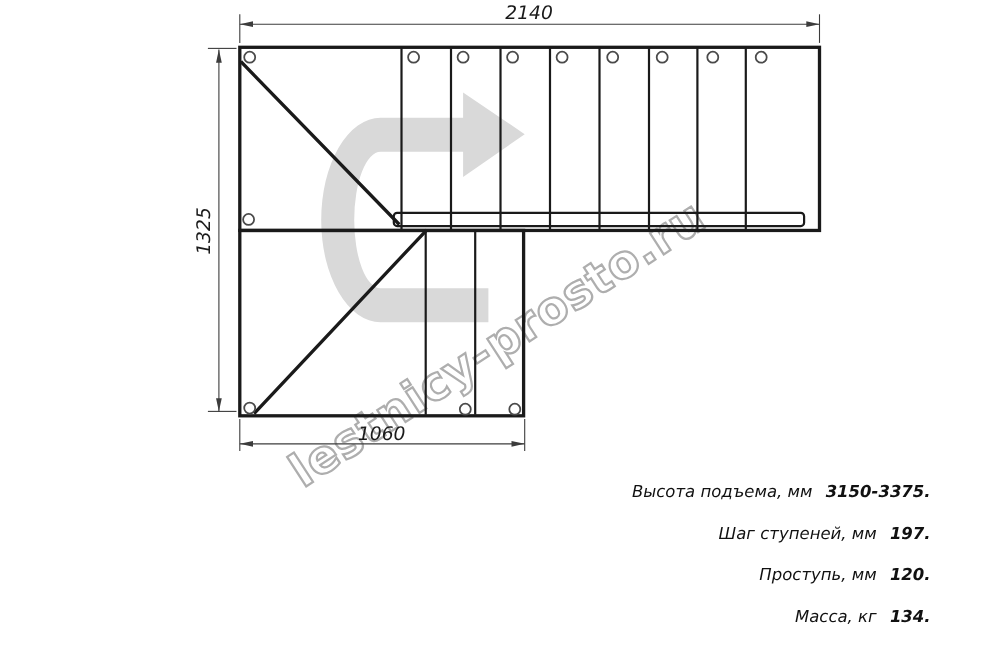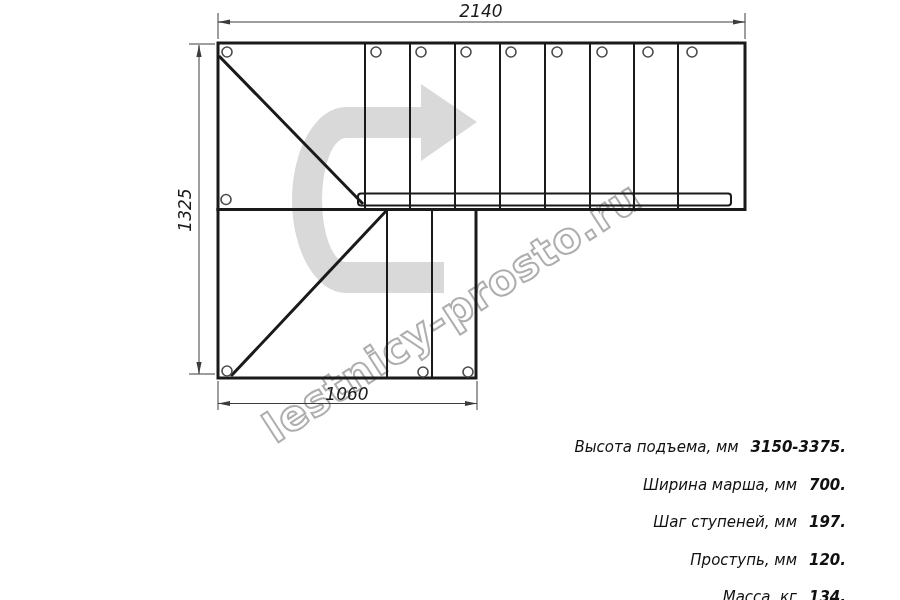--- a/index.html
+++ b/index.html
@@ -128,24 +128,20 @@
     <text class="dim-text" transform="translate(191,210) rotate(-90)" text-anchor="middle">1325</text>
     <text class="dim-text" x="347" y="400" text-anchor="middle">1060</text>
   </svg>
 
   <div class="specs">
     <div class="spec-row">
       <span class="spec-label">Высота подъема, мм</span>
       <span class="spec-value">3150-3375.</span>
     </div>
     <div class="spec-row">
-      <span class="spec-label">Ширина марша, мм</span>
-      <span class="spec-value">700.</span>
-    </div>
-    <div class="spec-row">
       <span class="spec-label">Шаг ступеней, мм</span>
       <span class="spec-value">197.</span>
     </div>
     <div class="spec-row">
       <span class="spec-label">Проступь, мм</span>
       <span class="spec-value">120.</span>
     </div>
     <div class="spec-row">
       <span class="spec-label">Масса, кг</span>
       <span class="spec-value">134.</span>

